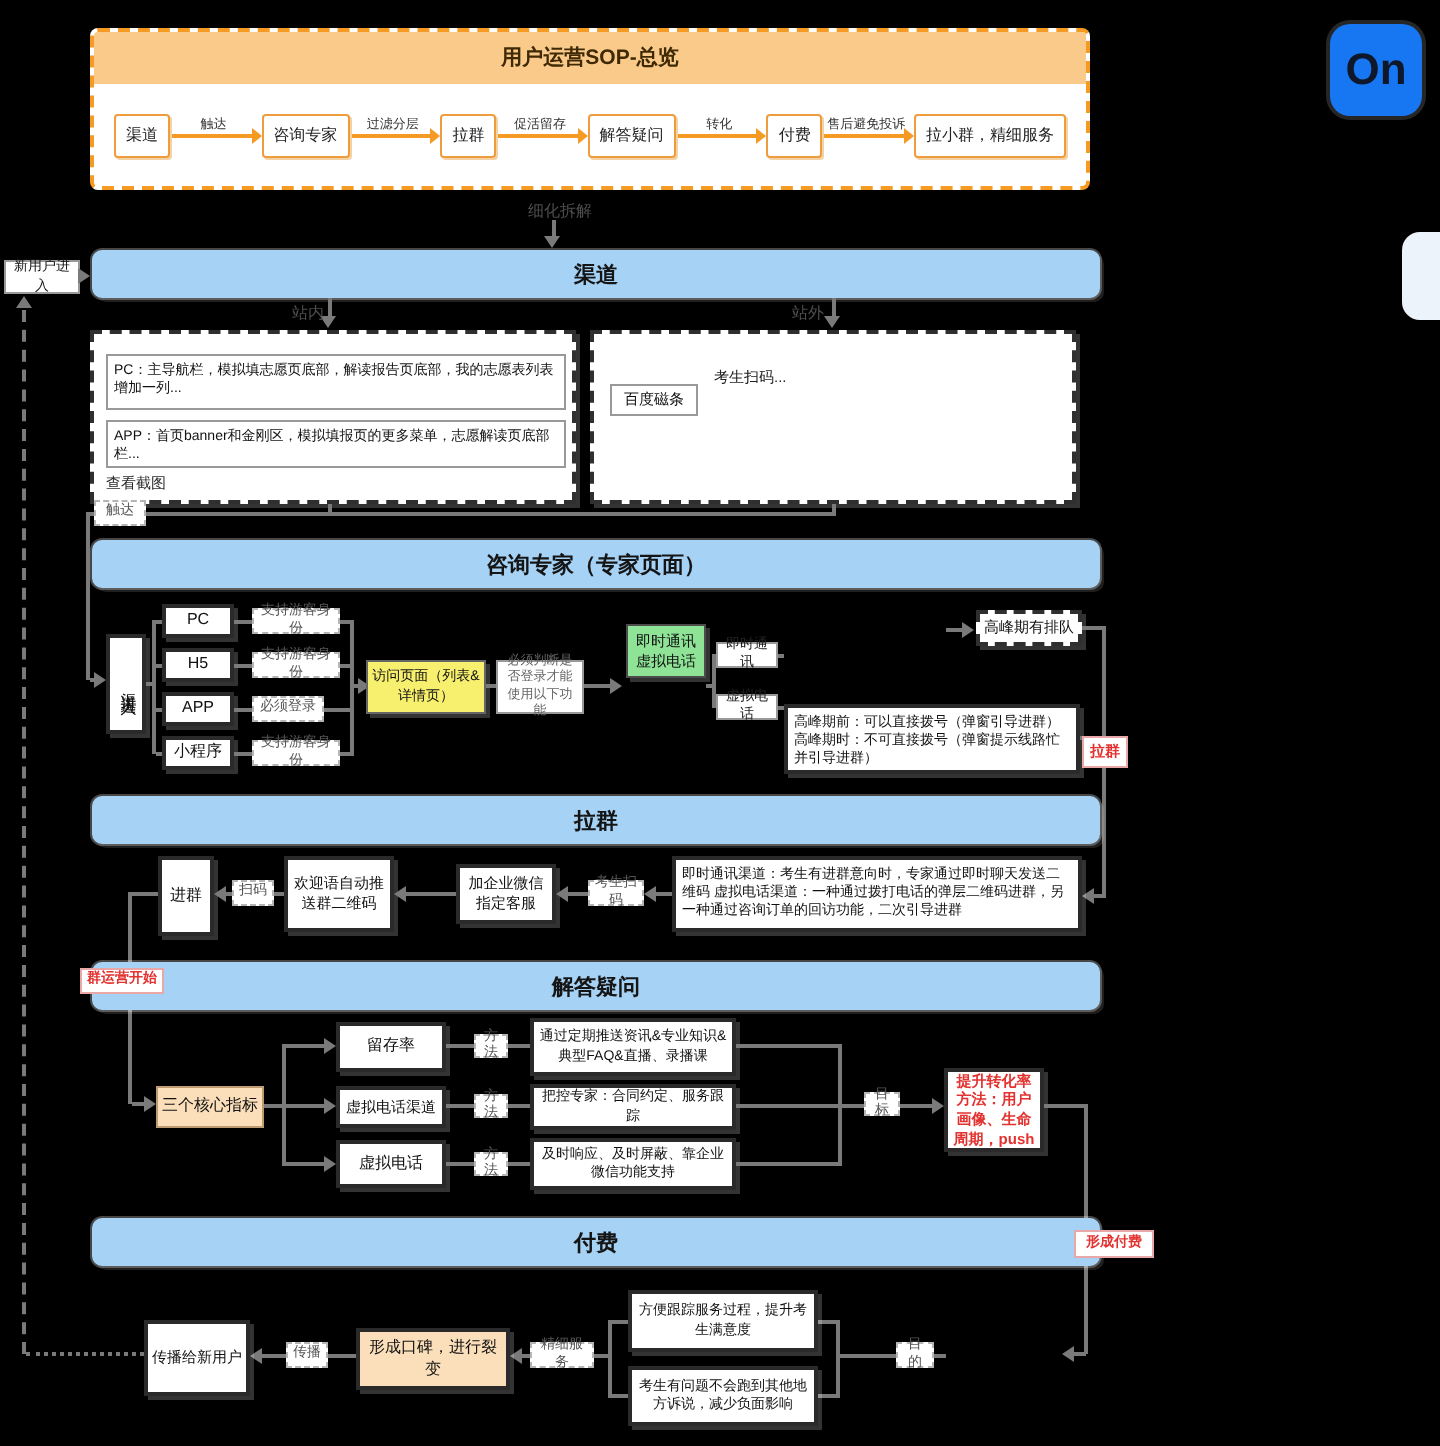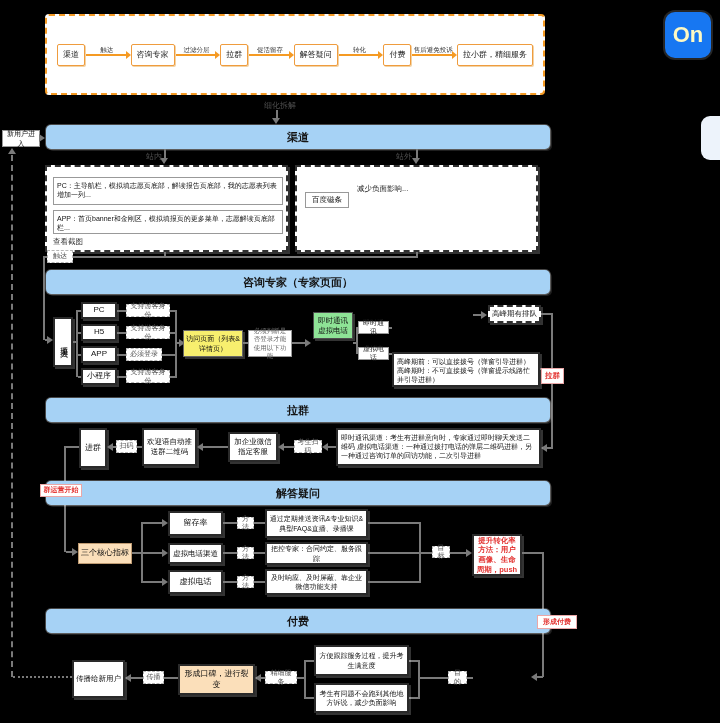--- a/index.html
+++ b/index.html
@@ -56,30 +56,31 @@
 .sop-b{border:1px solid #ef9c3e;background:#fff;color:#222;font-size:8px;line-height:1;padding:6px 5px;
 white-space:nowrap;border-radius:2px;box-shadow:1px 1px 0 #f3d3a4}
 .sop-c{flex:1;position:relative;height:36px;min-width:16px}
 .sop-c .lbl{position:absolute;left:0;right:2px;bottom:19px;text-align:center;font-size:6.5px;color:#333;line-height:1.15}
 .sop-c .ln{position:absolute;left:1px;right:5px;top:17px;height:2px;background:#f59a23}
 .sop-c .hd{position:absolute;right:0;top:14px;width:0;height:0;border-left:5px solid #f59a23;
 border-top:4px solid transparent;border-bottom:4px solid transparent}
 
 
 .onlogo{position:absolute;left:665px;top:12px;width:46px;height:46px;background:#1777f2;border-radius:10px;
-display:flex;align-items:center;justify-content:center;color:#fef9c3;font-weight:bold;font-size:22px;
+display:flex;align-items:center;justify-content:center;color:#0f172a;font-weight:bold;font-size:22px;
 box-shadow:0 0 0 2px rgba(255,255,255,.15)}
 .sidetab{position:absolute;left:701px;top:116px;width:19px;height:44px;background:#edf3fb;border-radius:9px 0 0 9px}
 </style>
 </head>
 <body>
 
 <div id="canvas">
 
   <div class="sop">
+    <div class="sop-h">用户运营SOP-总览</div>
     <div class="sop-f">
       <div class="sop-b">渠道</div>
       <div class="sop-c">
           <span class="lbl">触达</span>
           <span class="ln"></span>
           <span class="hd"></span>
         </div>
       <div class="sop-b">咨询专家</div>
       <div class="sop-c">
           <span class="lbl">过滤分层</span>
@@ -130,21 +131,21 @@
   <div class="note" style="left:396px;top:151px">站外</div>
 
   <div class="box dash" style="left:45px;top:165px;width:243px;height:87px">
     <div class="box thin leftalign" style="left:6px;top:10px;width:230px;height:28px;font-size:7px;padding:3px">PC：主导航栏，模拟填志愿页底部，解读报告页底部，我的志愿表列表增加一列...</div>
     <div class="box thin leftalign" style="left:6px;top:43px;width:230px;height:24px;font-size:7px;padding:3px">APP：首页banner和金刚区，模拟填报页的更多菜单，志愿解读页底部栏...</div>
     <span class="link" style="left:6px;top:70px">查看截图</span>
   </div>
 
   <div class="box dash" style="left:295px;top:165px;width:243px;height:87px">
     <div class="box thin" style="left:8px;top:25px;width:44px;height:16px;font-size:7.5px">百度磁条</div>
-    <span class="txt" style="left:60px;top:17px">减少负面影响...</span>
+    <span class="txt" style="left:60px;top:17px">考生扫码...</span>
   </div>
 
   <i class="vl" style="left:164px;top:252px;height:5px"></i>
   <i class="vl" style="left:416px;top:252px;height:5px"></i>
   <i class="hl" style="left:43px;top:256px;width:375px"></i>
   <div class="tag" style="left:47px;top:250px;width:26px;height:13px">触达</div>
   <i class="vl" style="left:43px;top:256px;height:84px"></i>
   <i class="hl" style="left:45px;top:339px;width:5px"></i>
     <i class="ar r" style="left:47px;top:336px"></i>
 

